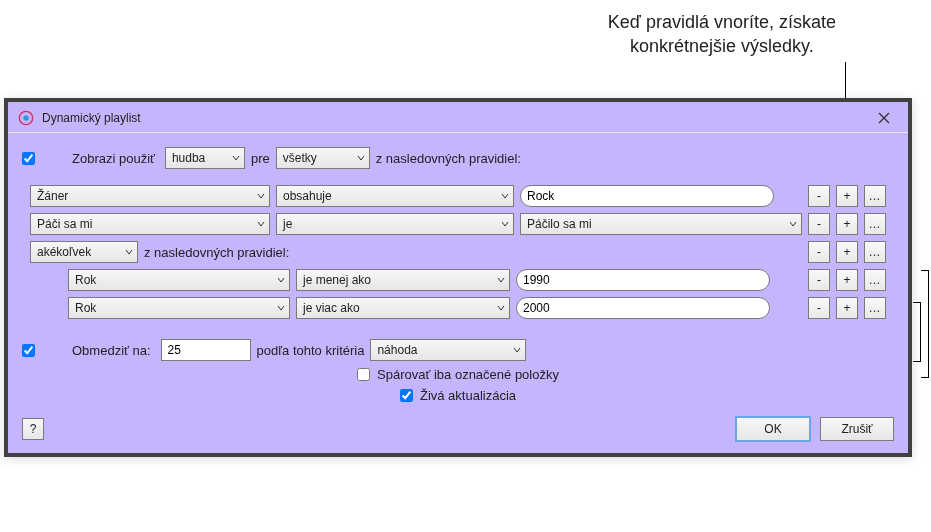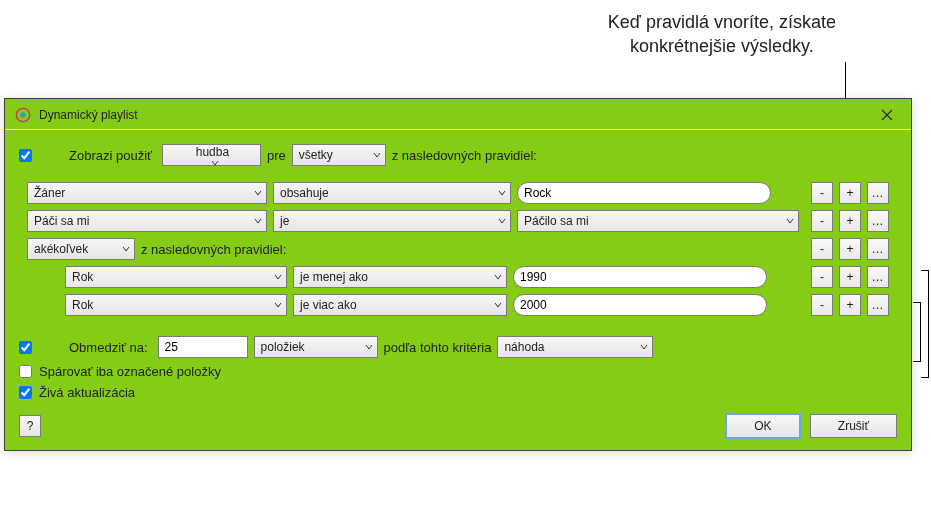--- a/index.html
+++ b/index.html
@@ -35,22 +35,22 @@
     border-bottom: 1px solid #000;
   }
   .bracket-outer { right: 2px; top: 270px; width: 8px; height: 108px; }
   .bracket-inner { right: 10px; top: 302px; width: 8px; height: 60px; }
 
   .window {
     position: absolute;
     left: 4px;
     top: 98px;
     width: 908px;
-    border: 1px solid #404040;
-    background: #84cc16;
+    border: 4px solid #404040;
+    background: #c4b5fd;
     box-shadow: 0 2px 10px rgba(0,0,0,.15);
   }
   .titlebar {
     display: flex;
     align-items: center;
     padding: 6px 10px 4px 10px;
     border-bottom: 1px solid #e5e5e5;
   }
   .app-icon {
     width: 16px; height: 16px; margin-right: 8px;
@@ -135,49 +135,49 @@
   .help-btn {
     width: 22px; height: 22px;
     border: 1px solid #7a7a7a;
     background: linear-gradient(#f7f7f7,#e6e6e6);
     display:inline-flex; align-items:center; justify-content:center;
     font-size:12px; cursor:pointer;
   }
   .btn {
     height: 24px;
     min-width: 74px;
-    padding: 0 27px;
+    padding: 0 14px;
     border: 1px solid #7a7a7a;
     background: linear-gradient(#f7f7f7,#e6e6e6);
     font-size: 12px;
     cursor: pointer;
     display:inline-flex; align-items:center; justify-content:center;
   }
   .btn.primary {
     outline: 2px solid #6aa5e4;
     outline-offset: -1px;
   }
 
   
   .w-field1 { width: 240px; }
   .w-op     { width: 238px; }
   .w-val    { width: 254px; border-radius: 11px; }
   .w-nfield { width: 222px; }
   .w-nop    { width: 214px; }
-  .w-media  { width: 99px; flex-direction: column; }
+  .w-media  { width: 80px; }
   .w-match  { width: 94px; }
   .w-any    { width: 108px; }
   .w-limitn { width: 90px; }
   .w-limitu { width: 124px; }
   .w-critsel{ width: 156px; }
   .w-valsel { width: 282px; }
 
   .btn-group { display: inline-flex; gap: 6px; margin-left: auto; }
 
-  .check-row { display:flex; align-items:center; gap:4px; margin: 6px 0; }
+  .check-row { display:flex; align-items:center; gap:4px; margin: 6px 12px; justify-content: center; }
 </style>
 </head>
 <body>
 
 <div class="annotation">
   <div>Keď pravidlá vnoríte, získate</div>
   <div>konkrétnejšie výsledky.</div>
 </div>
 <div class="annotation-line ann-vert"></div>
 <div class="bracket bracket-outer"></div>
@@ -380,28 +380,20 @@
             </span>
         </span>
       </div>
 
     </div>
 
     <div class="row">
       <input type="checkbox" checked="" style="">
       <label class="cblabel">Obmedziť na:</label>
       <input class="textinput w-limitn" value="25" style="">
-      <span class="select w-limitu">
-        <span>položiek</span>
-        <span class="chev">
-            <svg viewBox="0 0 8 8">
-              <path d="M1 2 L4 6 L7 2" fill="none" stroke="#333"></path>
-            </svg>
-          </span>
-      </span>
       <span>podľa tohto kritéria</span>
       <span class="select w-critsel">
         <span>náhoda</span>
         <span class="chev">
             <svg viewBox="0 0 8 8">
               <path d="M1 2 L4 6 L7 2" fill="none" stroke="#333"></path>
             </svg>
           </span>
       </span>
     </div>

